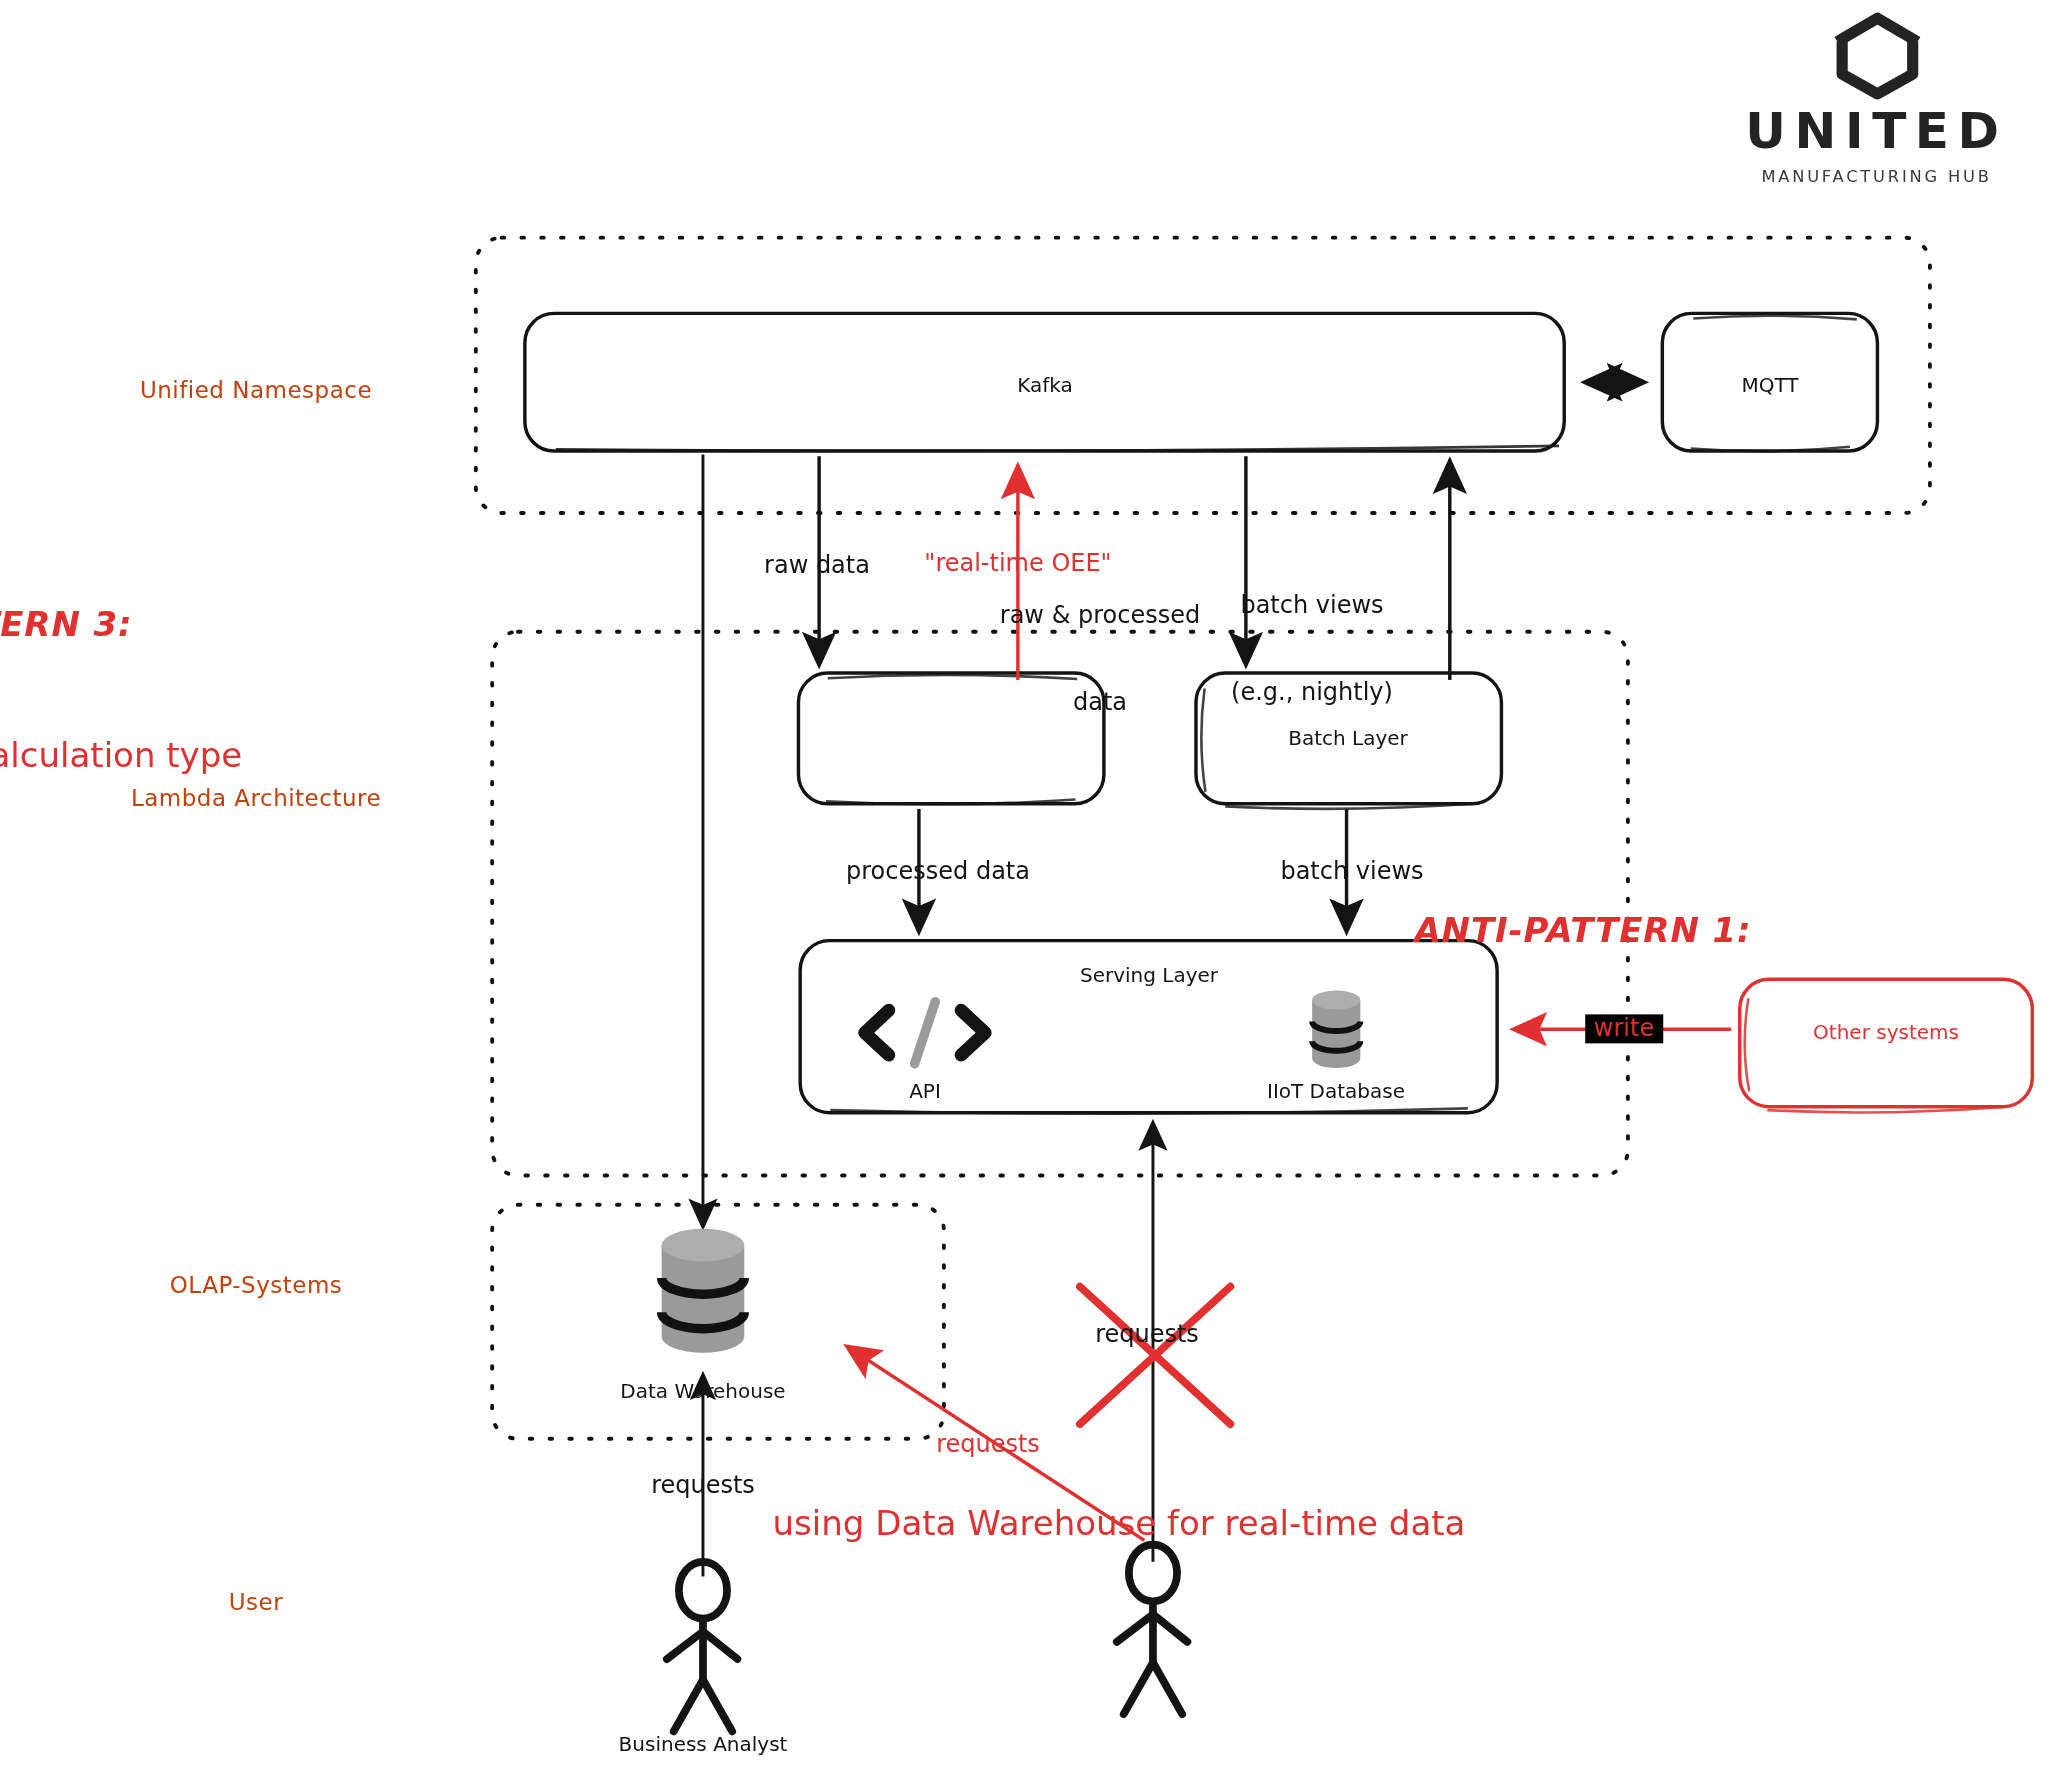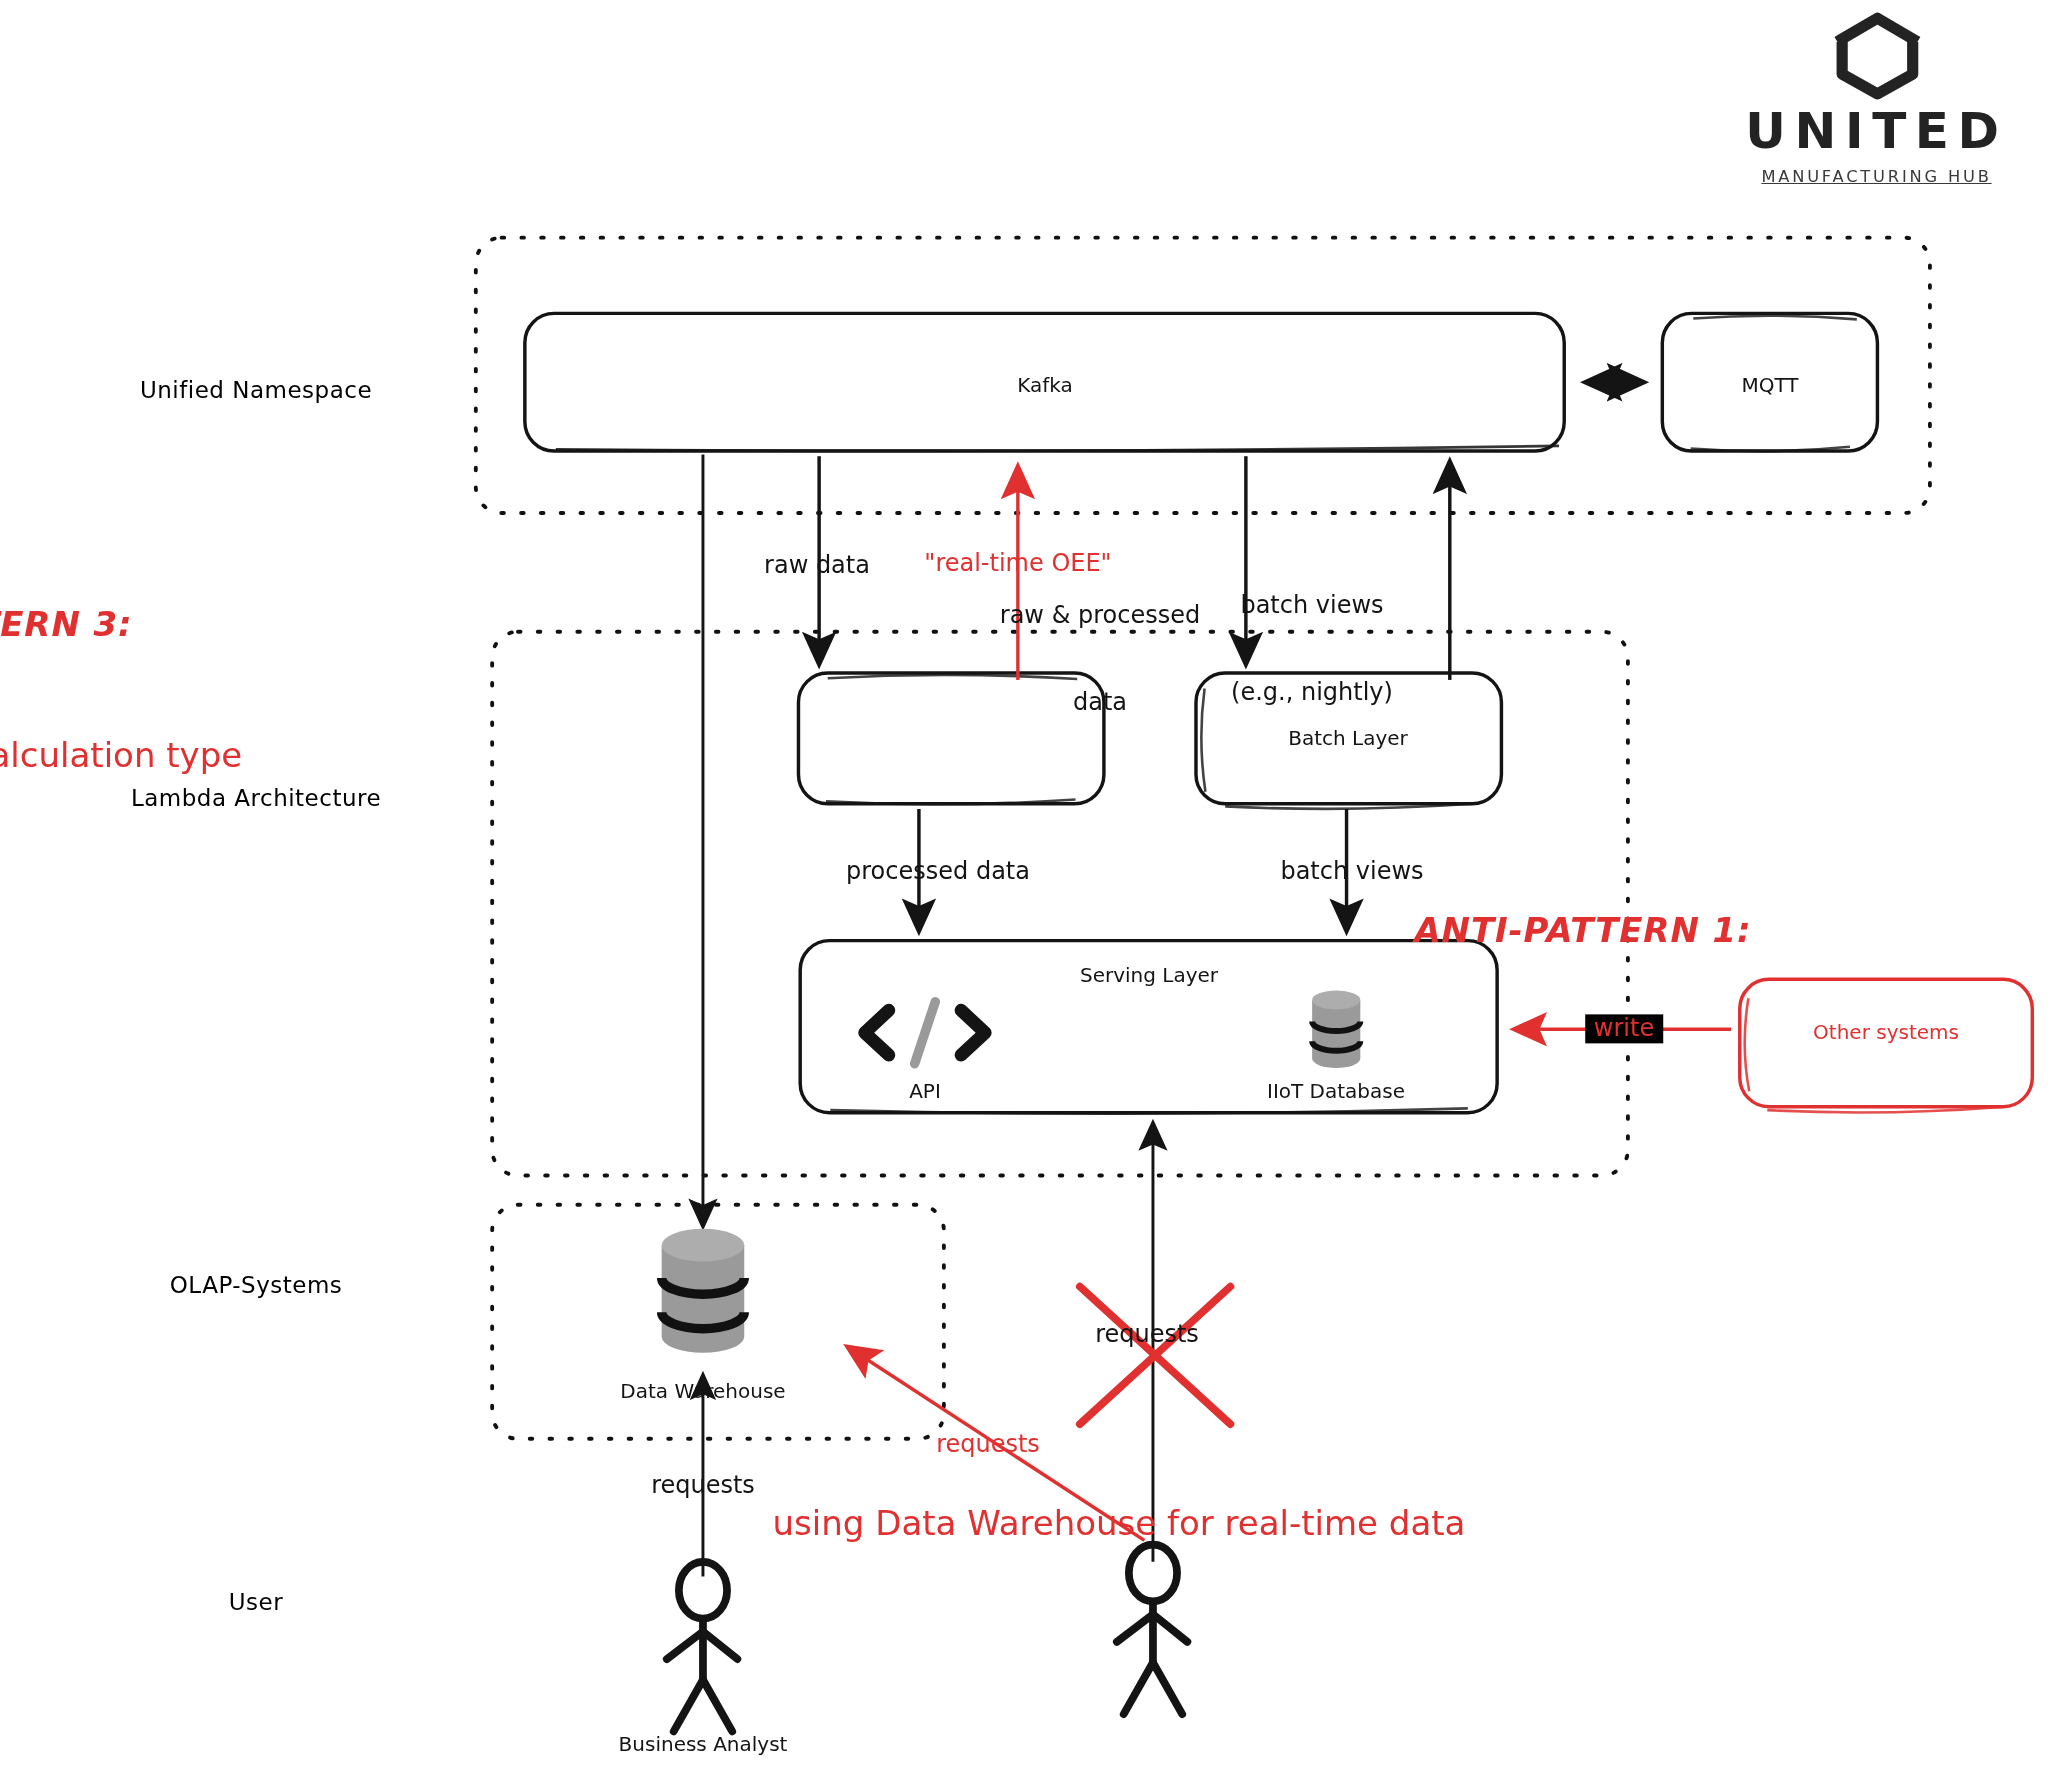--- a/index.html
+++ b/index.html
@@ -5,30 +5,30 @@
   html,body{margin:0;padding:0;background:#ffffff;}
   body{
     width:2065px;height:1778px;
     font-family:"DejaVu Sans","Liberation Sans",sans-serif;
     overflow:hidden;position:relative;
   }
   #stage{position:absolute;left:0;top:0;width:2065px;height:1554px;}
   svg.layer{position:absolute;left:0;top:0;width:2065px;height:1778px;overflow:visible;}
   
   .txt{position:absolute;white-space:pre;font-family:"DejaVu Sans","Liberation Sans",sans-serif;}
-  .rowlabel{font-size:23px;color:#000000;letter-spacing:0.5px;}
+  .rowlabel{font-size:23px;color:#c2410c;letter-spacing:0.5px;}
   .nodelabel{font-size:20px;color:#141414;text-align:center;}
   .edgelabel{font-size:24px;color:#141414;text-align:center;line-height:1.22;}
   .red{color:#e03030;}
   .redlabel{font-size:24px;color:#e03030;text-align:center;line-height:1.22;}
   .annot{font-size:34px;color:#e03030;font-style:italic;font-weight:bold;letter-spacing:0.9px;line-height:1.28;text-align:center;}
   .annot .line2{font-style:normal;font-weight:normal;letter-spacing:0;}
   .logotext{position:absolute;text-align:center;}
   .logo-united{font-size:50px;letter-spacing:8.6px;color:#232323;font-weight:bold;}
-  .logo-sub{font-size:16.3px;letter-spacing:2.8px;color:#3a3a3a;margin-top:6.9px;text-decoration:underline;}
+  .logo-sub{font-size:16.3px;letter-spacing:2.8px;color:#3a3a3a;margin-top:6.9px;}
   .center{transform:translate(-50%,-50%);}
   .centerx{transform:translateX(-50%);}
 </style>
 </head>
 <body>
 
 <div id="stage">
 
   <svg class="layer" viewBox="0 0 2400 2066">
     <defs>

